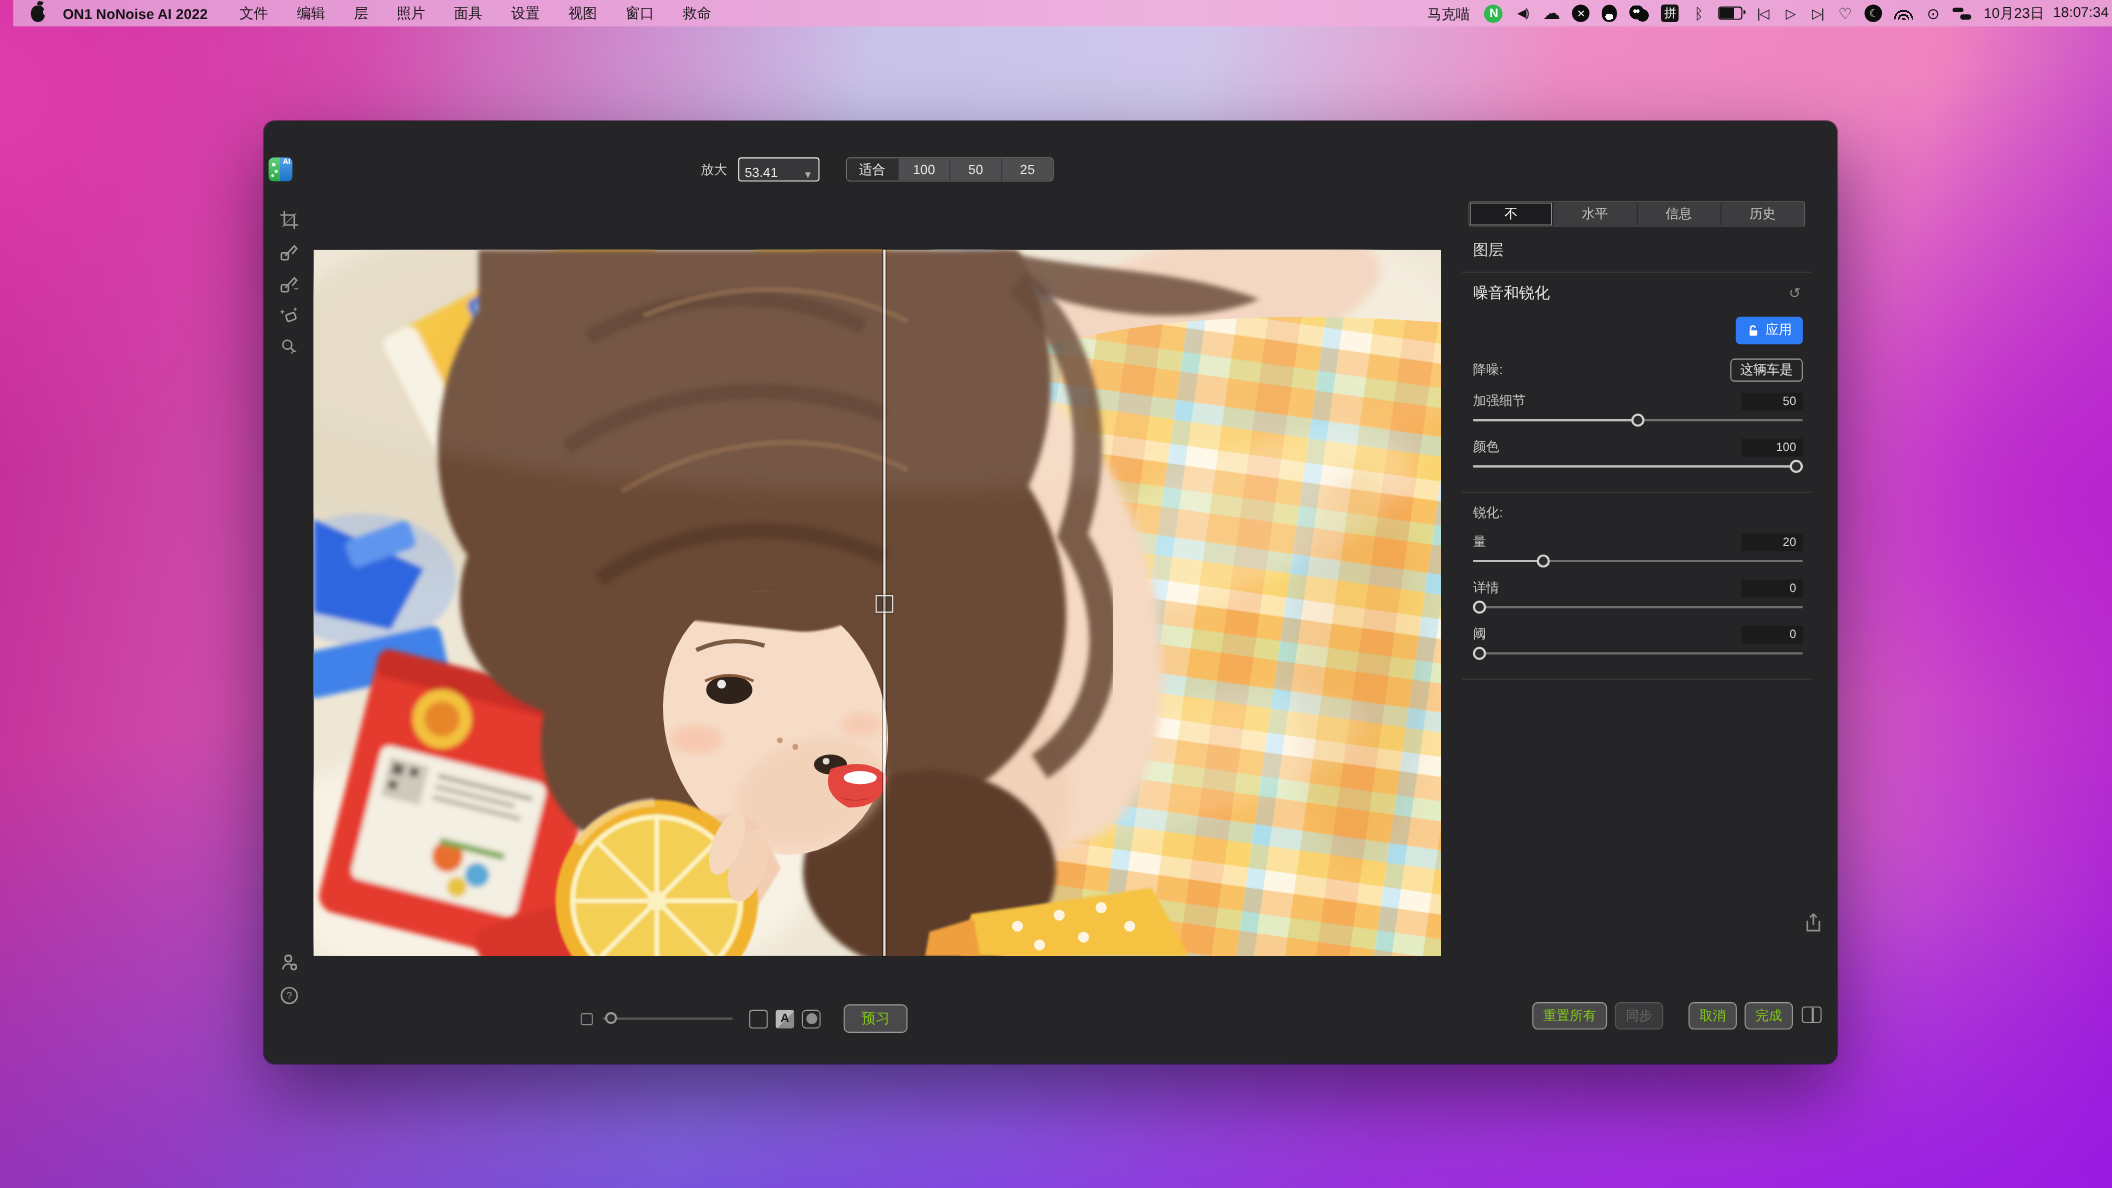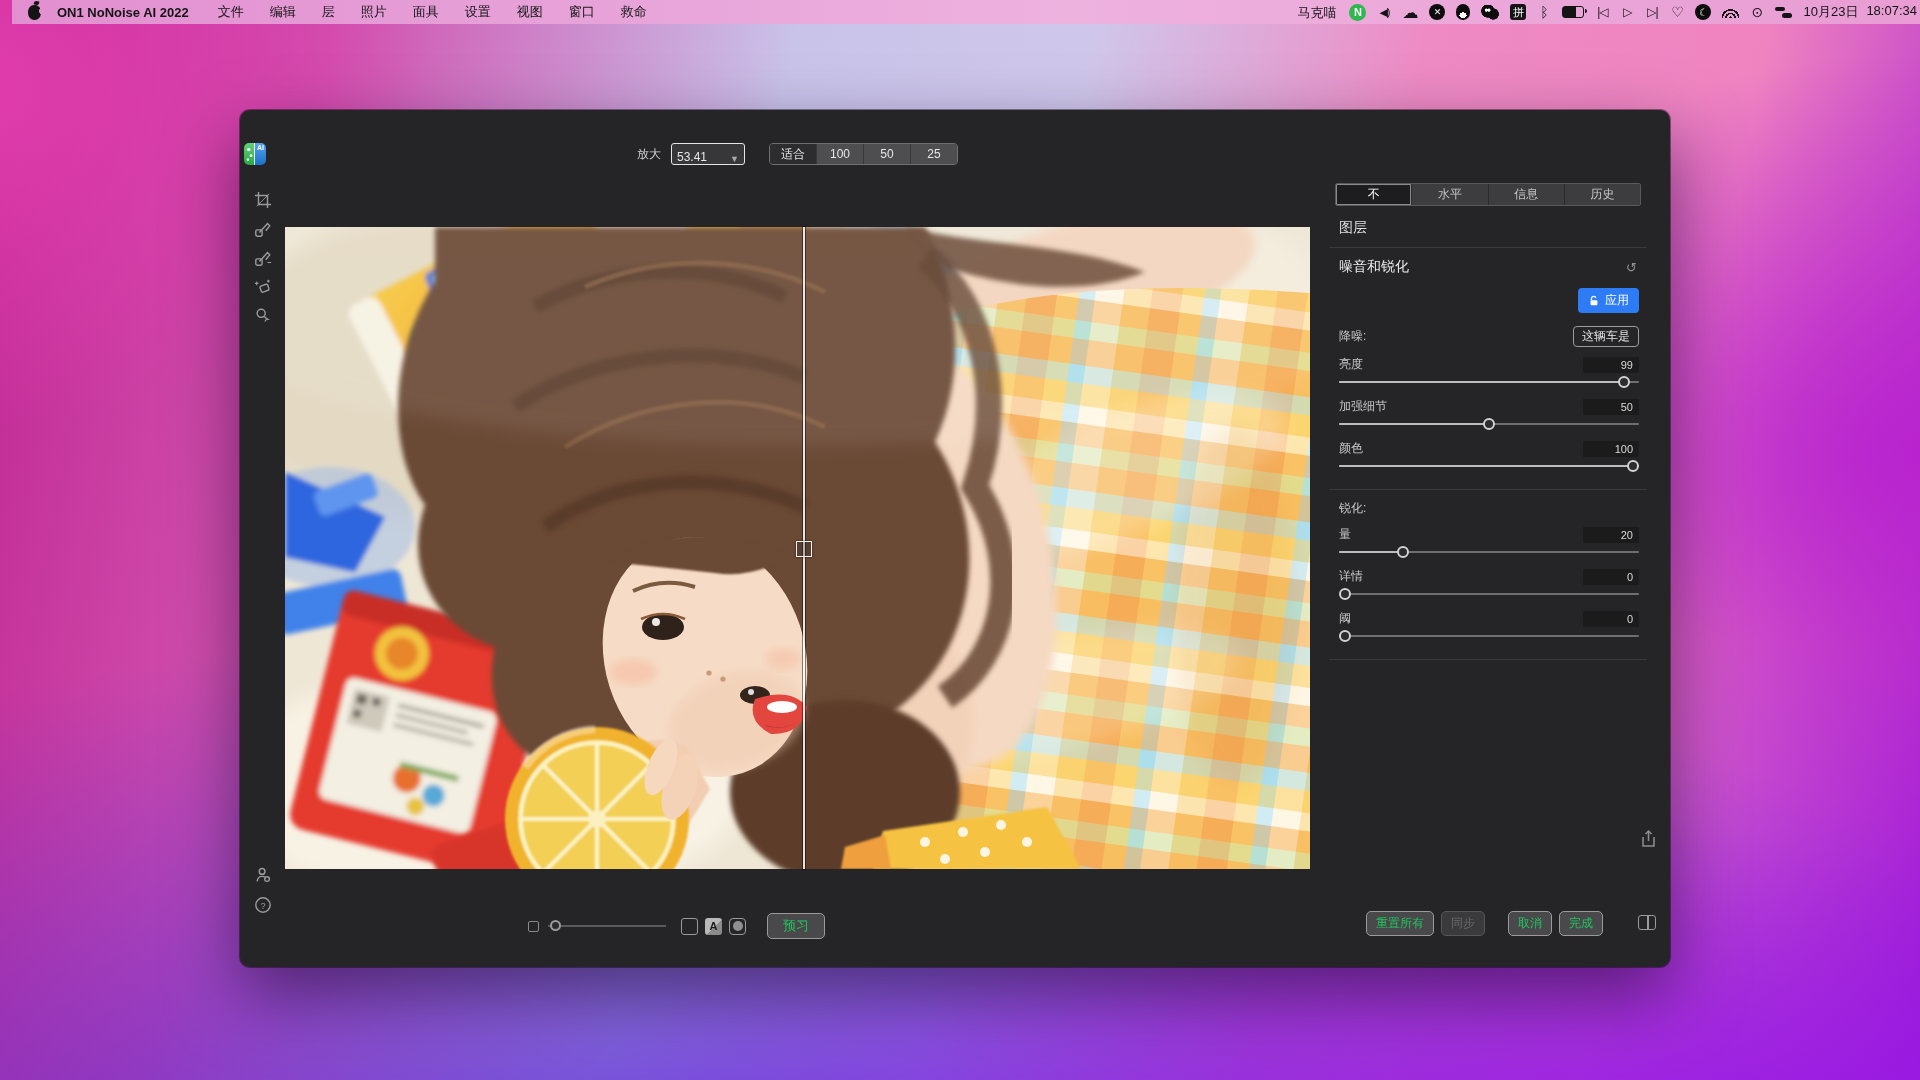--- a/index.html
+++ b/index.html
@@ -144,23 +144,23 @@
   .mini-slider .mknob{position:absolute;left:2px;top:0;width:11px;height:11px;border-radius:50%;
     background:#2c2c2e;border:2.5px solid #9a9a9a;box-sizing:border-box;}
   .viewicons{display:flex;align-items:center;gap:7px;margin-left:6px;}
   .vicon{width:17px;height:17px;box-sizing:border-box;display:flex;align-items:center;justify-content:center;}
   .vicon.square{border:1.5px solid #9a9a9a;border-radius:3px;}
   .vicon.abox{background:#b9b9b9;border-radius:3px;color:#1a1a1a;font-size:11px;font-weight:bold;
     background-image:linear-gradient(135deg, transparent 0 55%, #8b8b8b 55%);}
   .vicon.circ{border:1.5px solid #9a9a9a;border-radius:4px;}
   .vicon.circ i{width:10px;height:10px;border-radius:50%;background:#8f8f8f;}
   .btn{display:inline-block;background:#49494b;border:1px solid #9a9a9a;border-radius:5px;
-    color:#22c55e;font-size:12px;padding:3px 9px;}
+    color:#84cc16;font-size:12px;padding:3px 9px;}
   .preview-btn{margin-left:12px;padding:3px 15px;font-size:13px;}
-  .right-btns{position:absolute;right:67px;top:42px;display:flex;align-items:center;gap:7px;}
+  .right-btns{position:absolute;right:40px;top:42px;display:flex;align-items:center;gap:7px;}
   .btn.disabled{border-color:#565658;color:#6b6b6b;background:#3a3a3c;}
   .btn.gapL{margin-left:16px;}
   .dualpane{position:absolute;right:14px;top:46px;width:18px;height:15px;border:1.5px solid #9a9a9a;
     border-radius:3px;box-sizing:border-box;}
   .dualpane::after{content:"";position:absolute;left:50%;top:0;width:1.5px;height:100%;background:#9a9a9a;}
   .export-icon{position:absolute;right:12px;top:-40px;}
 </style>
 </head>
 <body>
 
@@ -456,31 +456,20 @@
         </span>
       </div>
 
       <div class="mode-row">
         <span class="noise-label" data-name="noise-section-label">降噪:</span>
         <span class="mode-btn" data-name="noise-mode-button">这辆车是</span>
       </div>
 
       <div class="srow" data-name="slider-row">
         <div class="srow-top">
-          <span class="slabel" data-name="slider-label">亮度</span>
-          <span class="sval" data-name="slider-value">99</span>
-        </div>
-        <div class="slider" data-name="luminosity-slider">
-          <div class="track"></div>
-            <div class="fill" style="width: 97%;"></div>
-            <div class="knob" data-name="slider-knob" style="left: calc(97% - 11.64px);"></div>
-        </div>
-      </div>
-      <div class="srow" data-name="slider-row">
-        <div class="srow-top">
           <span class="slabel" data-name="slider-label">加强细节</span>
           <span class="sval" data-name="slider-value">50</span>
         </div>
         <div class="slider" data-name="enhance-detail-slider">
           <div class="track"></div>
             <div class="fill" style="width: 50%;"></div>
             <div class="knob" data-name="slider-knob" style="left: calc(50% - 6px);"></div>
         </div>
       </div>
       <div class="srow" data-name="slider-row">

